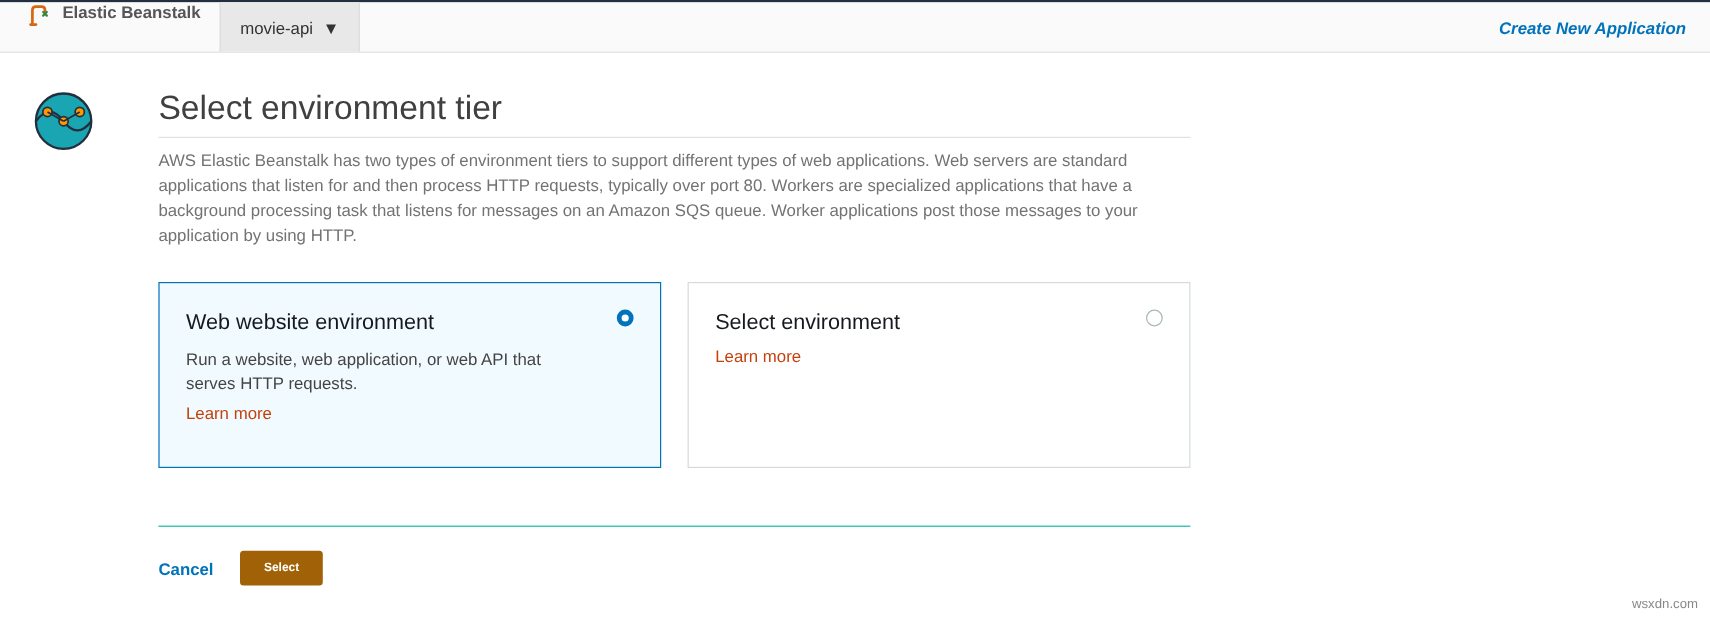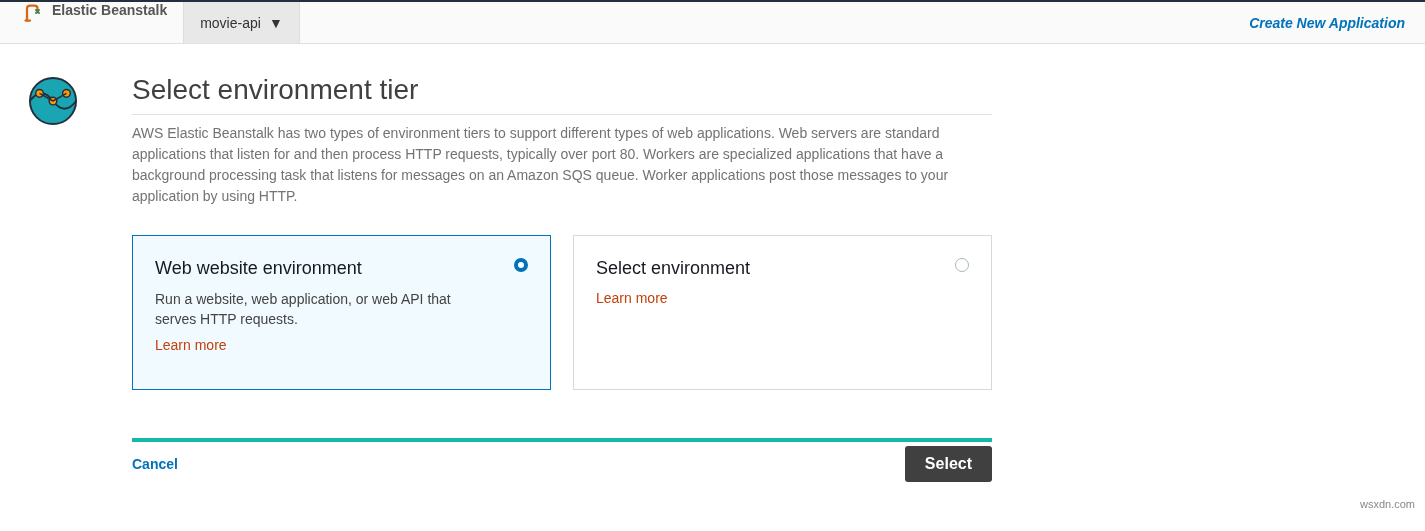--- a/index.html
+++ b/index.html
@@ -155,40 +155,40 @@
       border: 1px solid #aab7b8;
       background: #fff;
     }
     .radio.selected {
       border: 4px solid #0073bb;
       width: 14px;
       height: 14px;
     }
     .action-bar {
       margin-top: 48px;
-      border-top: 4px solid #14b8a6;
-      padding-top: 4px;
-      display: flex;
-      justify-content: space-between;
+      border-top: 1px solid #14b8a6;
+      padding-top: 20px;
+      display: flex;
+      justify-content: flex-start;
       align-items: center;
       gap: 22px;
     }
     .btn-cancel {
       color: #0073bb;
       font-weight: 700;
       font-size: 14px;
       background: none;
       border: none;
       cursor: pointer;
     }
     .btn-select {
-      background: #404040;
+      background: #a16207;
       color: #fff;
       font-weight: 700;
-      font-size: 16px;
+      font-size: 10px;
       border: none;
       border-radius: 3px;
       padding: 9px 20px;
       cursor: pointer;
     }
     .watermark {
       position: absolute;
       bottom: 21px;
       right: 10px;
       font-size: 11px;

